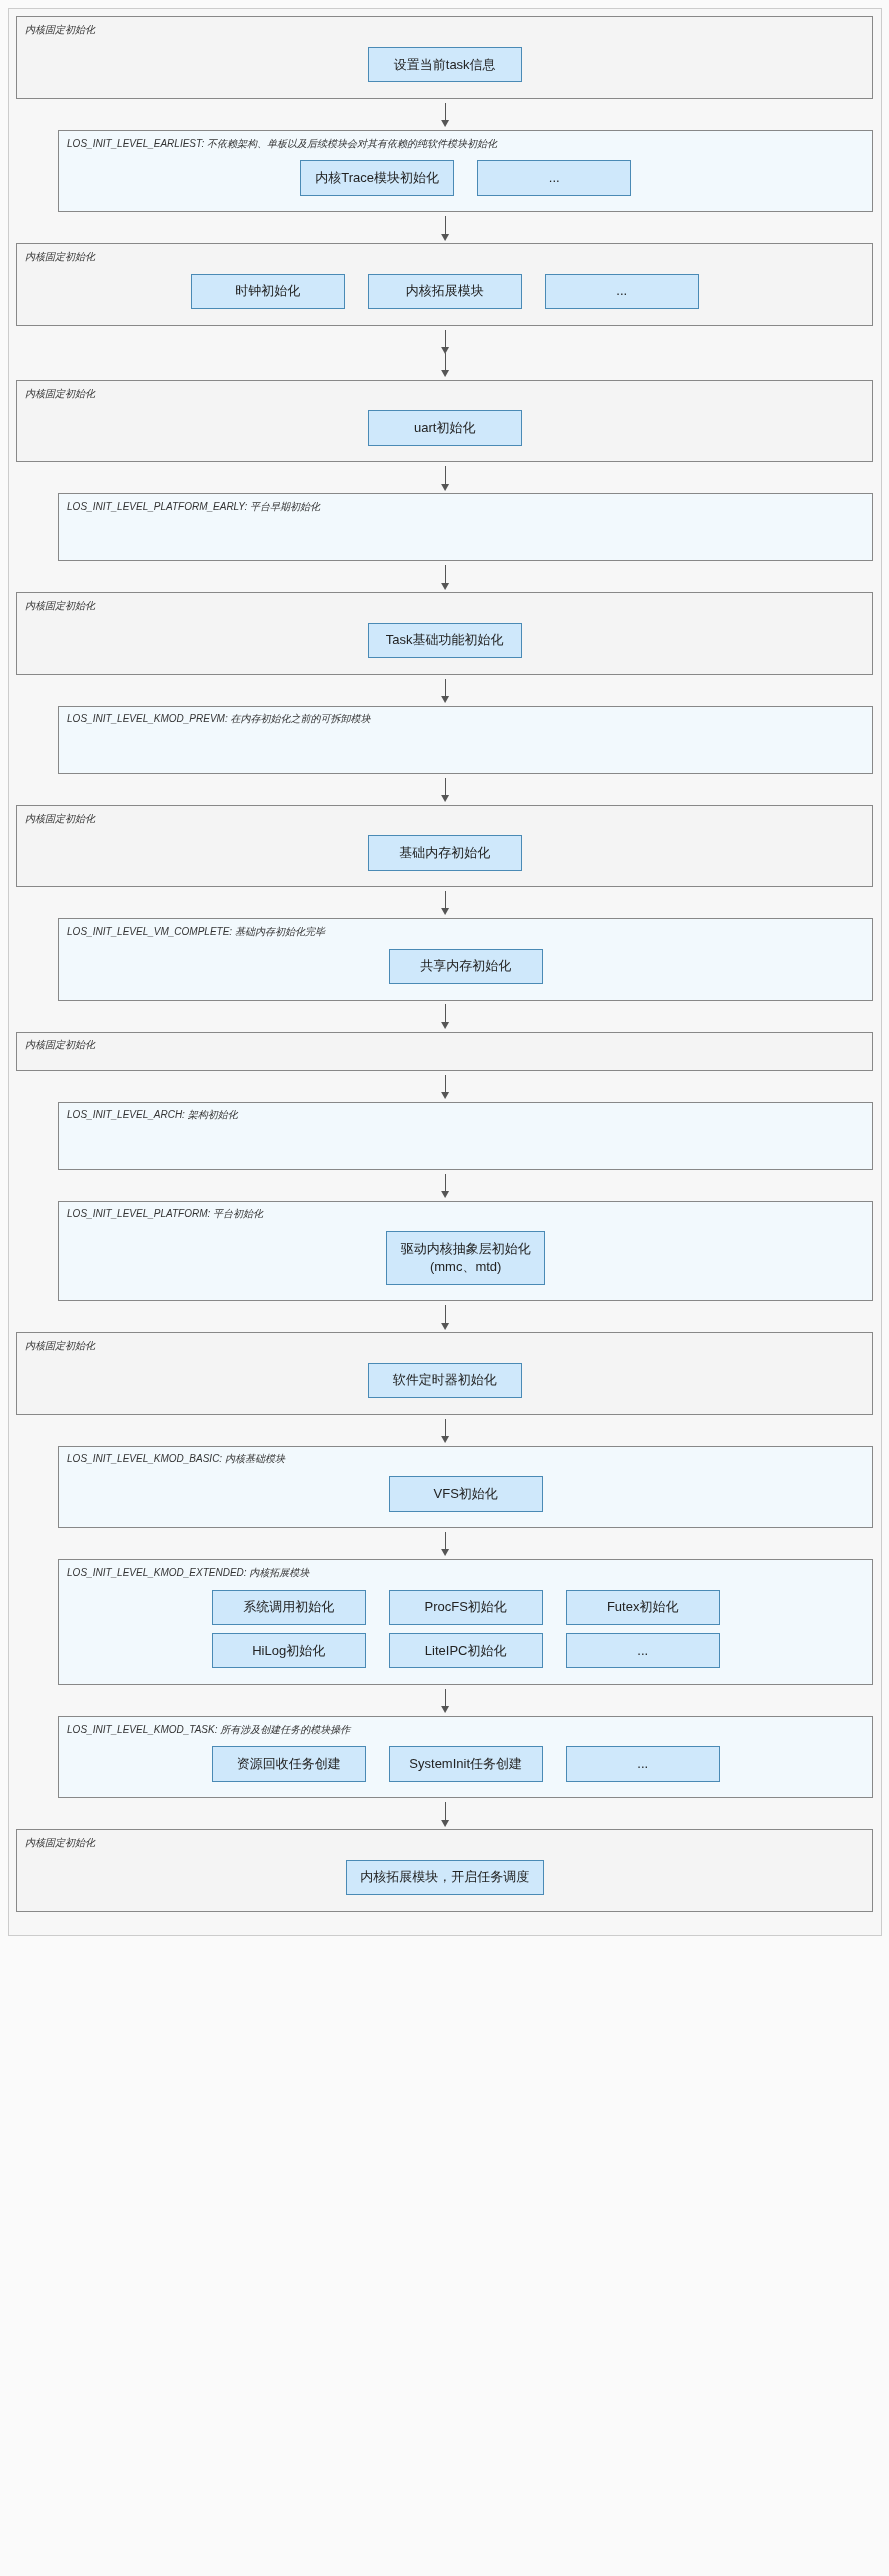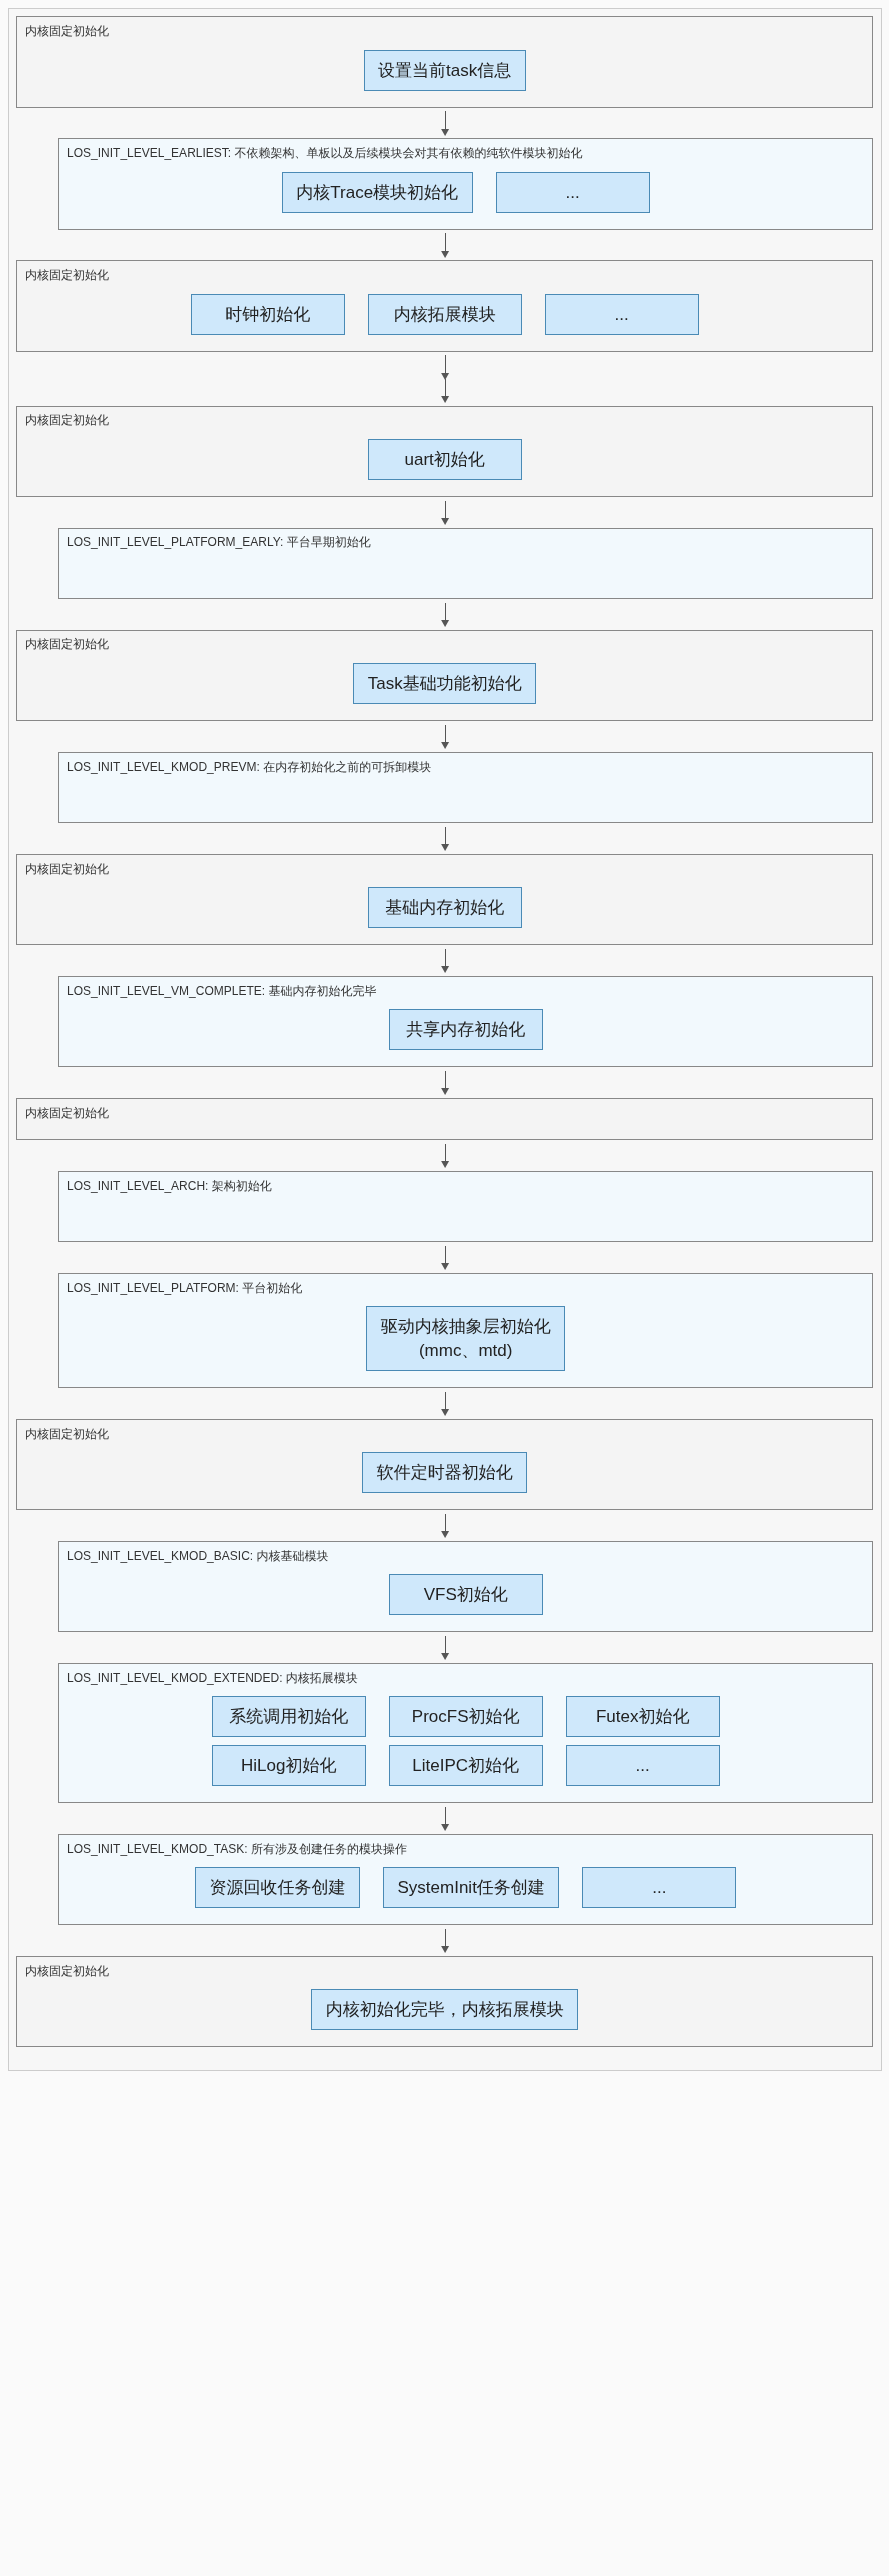--- a/index.html
+++ b/index.html
@@ -13,39 +13,40 @@
   }
   .stage {
     border: 1px solid #888;
     padding: 5.8px 7.7px 11.6px 7.7px;
     margin-bottom: 7.7px;
     position: relative;
   }
   .stage.fixed { background: #f4f4f4; }
   .stage.level { background: #f2f9fd; margin-left: 42px; }
   .stage-title {
-    font-size: 12px;
+    font-size: 10px;
     color: #333;
     margin-bottom: 5.8px;
+    font-style: italic;
   }
   .row {
     display: flex;
     flex-wrap: wrap;
     gap: 23px;
     justify-content: center;
     align-items: center;
     padding: 3.9px 0;
   }
   .box {
     background: #cfe8fb;
     border: 1px solid #4a8ab5;
     padding: 7.7px 13.5px;
     min-width: 135px;
     text-align: center;
-    font-size: 17px;
+    font-size: 13px;
     color: #222;
     line-height: 1.4;
   }
   .box.w { min-width: 154px; }
   .arrow-down {
     height: 19.3px;
     position: relative;
     margin-bottom: 3.9px;
   }
   .arrow-down::before {
@@ -185,17 +186,17 @@
       <div class="row">
         <div class="box w">资源回收任务创建</div>
         <div class="box w">SystemInit任务创建</div>
         <div class="box w">...</div>
       </div>
     </div>
     <div class="arrow-down"></div>
     <div class="stage fixed">
       <div class="stage-title">内核固定初始化</div>
       <div class="row">
-        <div class="box w">内核初始化完毕，内核拓展模块</div>
+        <div class="box w">内核拓展模块，开启任务调度</div>
       </div>
     </div>
   </div>
 
 
 </body></html>

